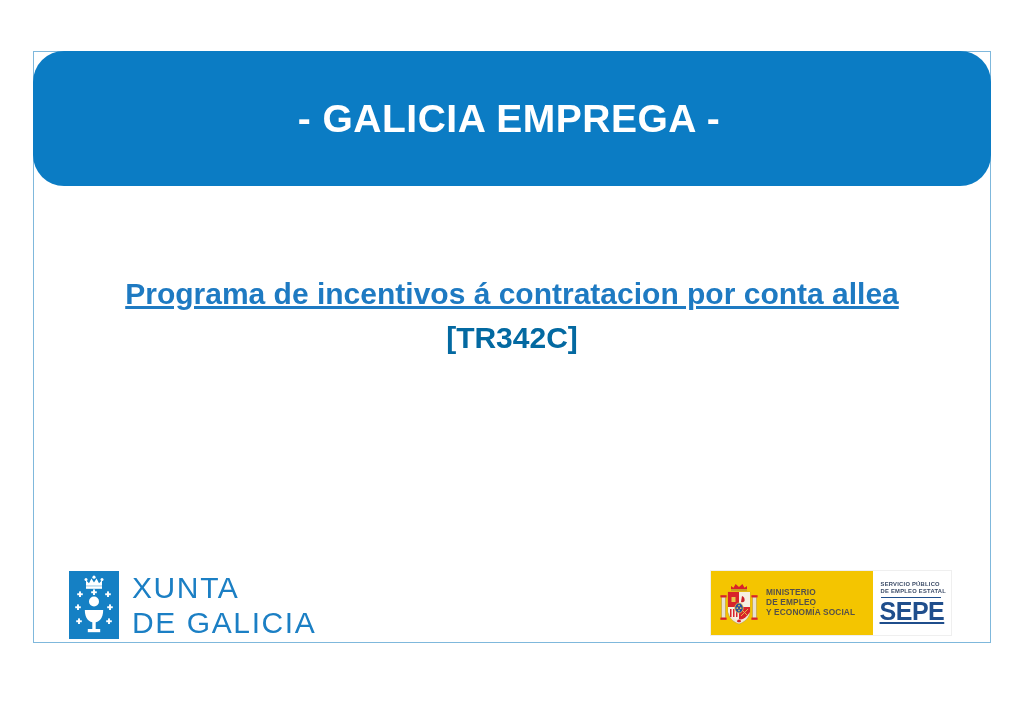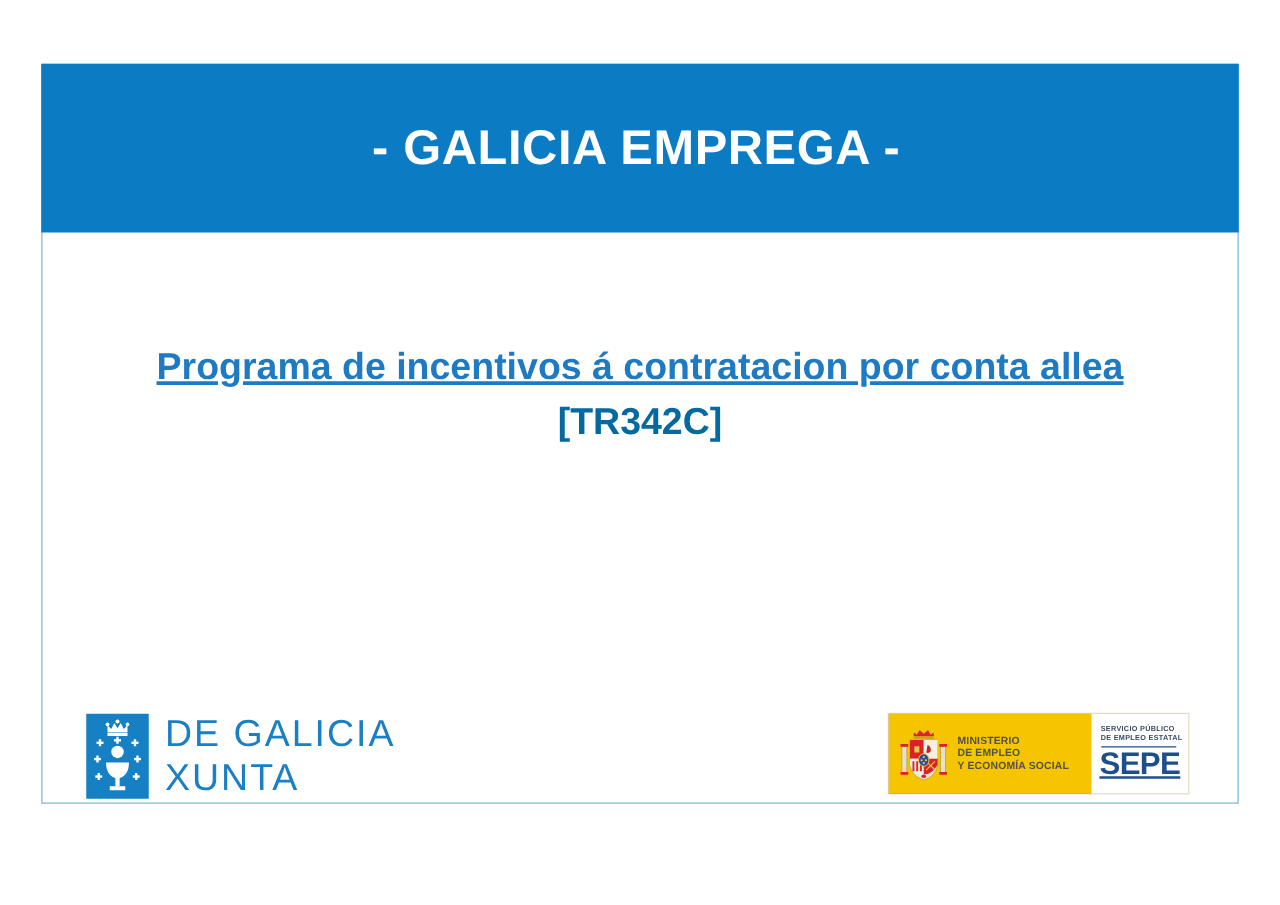--- a/index.html
+++ b/index.html
@@ -31,20 +31,21 @@
   .banner {
     position: absolute;
     left: -1px;
     top: -1px;
     width: 958px;
     height: 135px;
     background: #0B7CC4;
     display: flex;
     align-items: center;
     justify-content: center;
+    border-radius: 31px;
   }
   .banner-title {
     color: #ffffff;
     font-size: 39px;
     font-weight: bold;
     letter-spacing: 0.5px;
     white-space: nowrap;
     text-align: center;
     margin-right: 6px;
   }
@@ -252,22 +253,22 @@
 
             <rect x="7.2" y="49.3" width="5.6" height="1.9"></rect>
             <rect x="9.05" y="47.4" width="1.9" height="5.6"></rect>
 
             <rect x="37.2" y="49.3" width="5.6" height="1.9"></rect>
             <rect x="39.05" y="47.4" width="1.9" height="5.6"></rect>
           </g>
         </svg>
       </div>
       <div class="xunta-wordmark">
+        <span>XUNTA</span>
         <span>DE GALICIA</span>
-        <span>XUNTA</span>
       </div>
     </div>
 
     <div class="sepe-block">
 
       <div class="min-side">
         <div class="min-crest">
           <svg width="42" height="50" viewBox="0 0 42 50">
 
             <path d="M13 11 L29 11 L29 8 L26.5 9.8 L24.4 6 L21 9 L17.6 6 L15.5 9.8 L13 8 Z" fill="#D8232A"></path>

